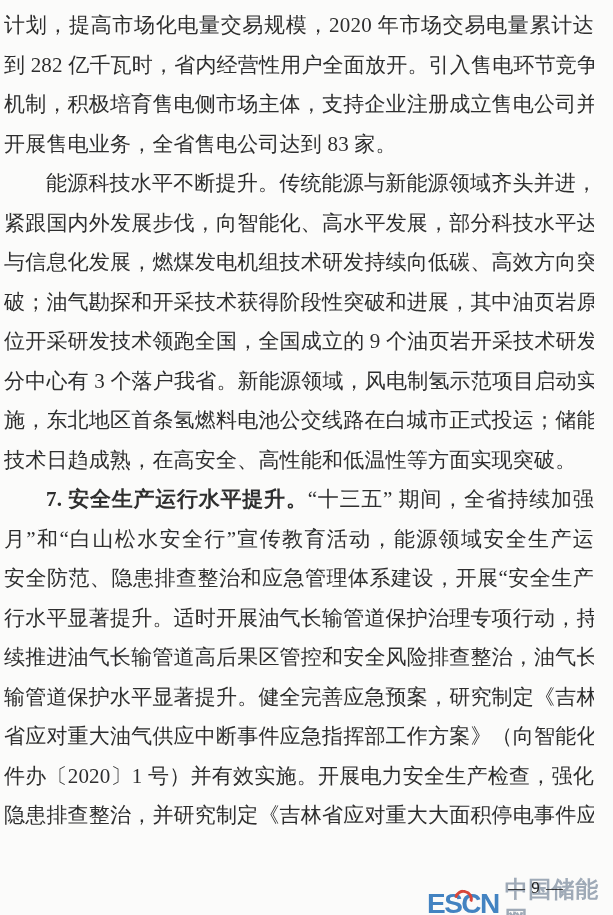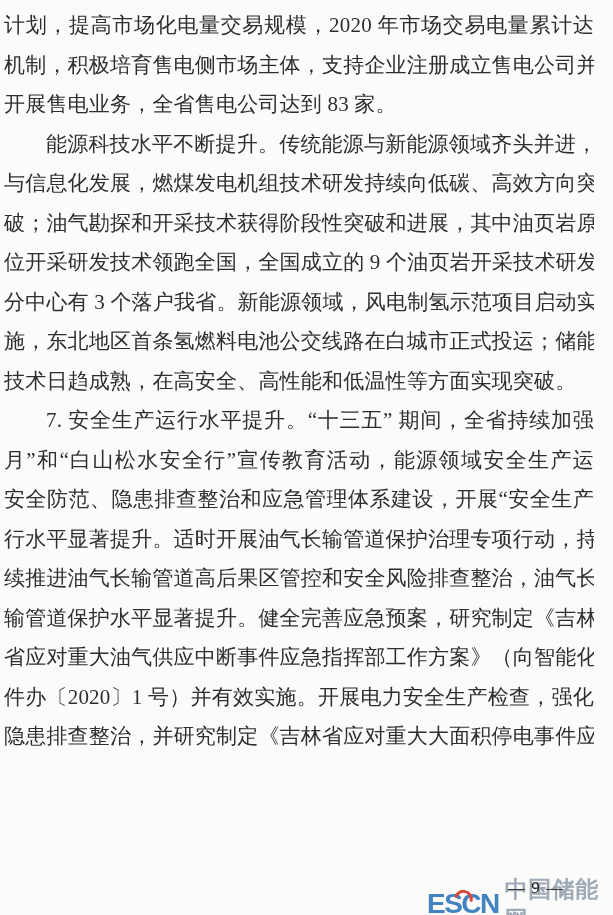--- a/index.html
+++ b/index.html
@@ -36,21 +36,21 @@
     white-space: nowrap;
   }
   .line.end {
     text-align: right;
     text-align-last: left;
   }
   .line.indent {
     text-indent: 42px;
   }
   .lead {
-    font-weight: normal;
+    font-weight: bold;
   }
   .footer {
     position: absolute;
     left: 0;
     top: 868px;
     width: 613px;
     height: 47px;
   }
   .page-number {
     position: absolute;
@@ -105,23 +105,25 @@
     letter-spacing: 0.5px;
   }
 </style>
 </head>
 <body>
 
 <div class="page">
 
   <div class="text-block">
     <div class="line">计划，提高市场化电量交易规模，2020 年市场交易电量累计达</div>
+    <div class="line">到 282 亿千瓦时，省内经营性用户全面放开。引入售电环节竞争</div>
     <div class="line">机制，积极培育售电侧市场主体，支持企业注册成立售电公司并</div>
     <div class="line end">开展售电业务，全省售电公司达到 83 家。</div>
     <div class="line indent">能源科技水平不断提升。传统能源与新能源领域齐头并进，</div>
+    <div class="line">紧跟国内外发展步伐，向智能化、高水平发展，部分科技水平达</div>
     <div class="line">与信息化发展，燃煤发电机组技术研发持续向低碳、高效方向突</div>
     <div class="line">破；油气勘探和开采技术获得阶段性突破和进展，其中油页岩原</div>
     <div class="line">位开采研发技术领跑全国，全国成立的 9 个油页岩开采技术研发</div>
     <div class="line">分中心有 3 个落户我省。新能源领域，风电制氢示范项目启动实</div>
     <div class="line">施，东北地区首条氢燃料电池公交线路在白城市正式投运；储能</div>
     <div class="line end">技术日趋成熟，在高安全、高性能和低温性等方面实现突破。</div>
     <div class="line indent"><span class="lead">7. 安全生产运行水平提升。</span><span>“十三五” 期间，全省持续加强</span></div>
     <div class="line">月”和“白山松水安全行”宣传教育活动，能源领域安全生产运</div>
     <div class="line">安全防范、隐患排查整治和应急管理体系建设，开展“安全生产</div>
     <div class="line">行水平显著提升。适时开展油气长输管道保护治理专项行动，持</div>

